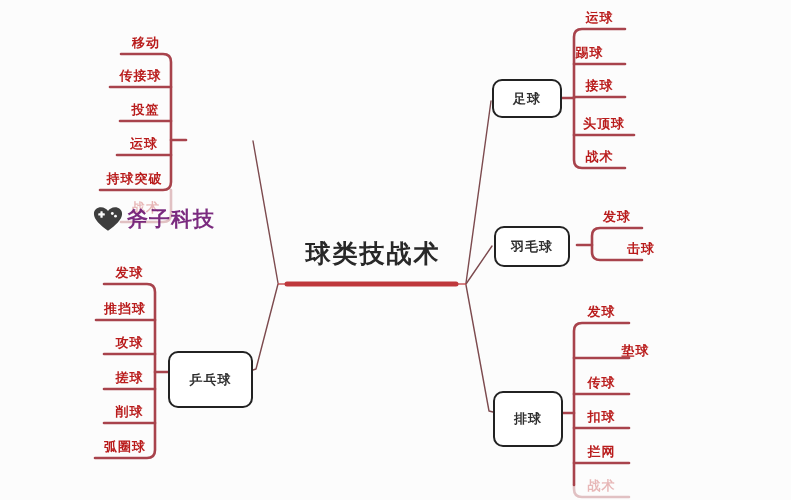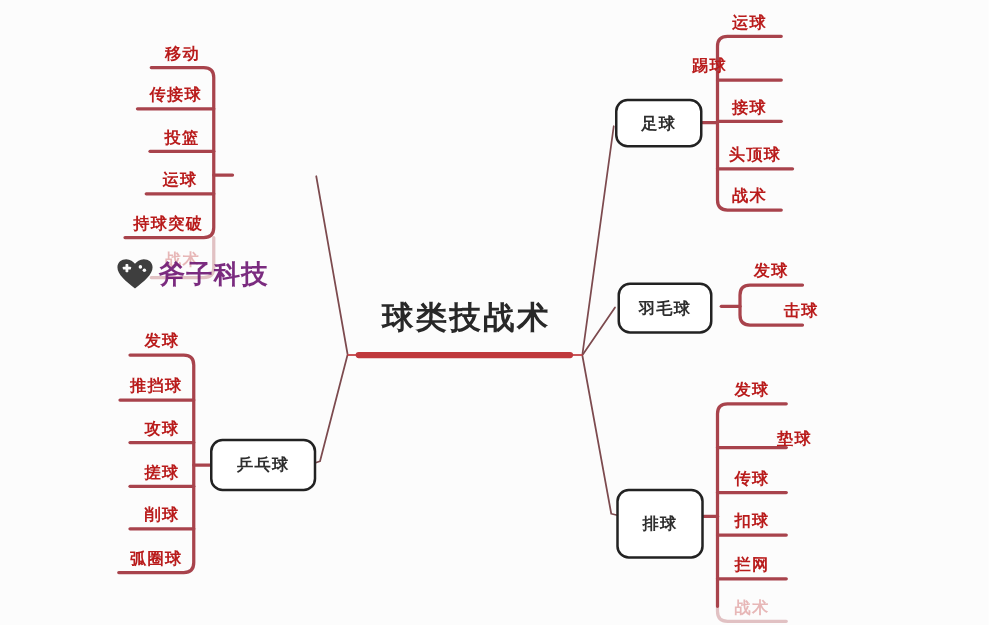--- a/index.html
+++ b/index.html
@@ -92,21 +92,21 @@
       <path d="M574,394 H629"></path>
       <path d="M574,428 H629"></path>
       <path d="M574,463 H629"></path>
       <path d="M563,413 H574"></path>
       <path class="dim" d="M574,485 V489 Q574,497 582,497 H629"></path>
     </g>
   </svg>
 
   <div class="center-title">球类技战术</div>
 
-  <div class="box" style="left:168px; top:351px; width:85px; height:42px;">
+  <div class="box" style="left:168px; top:351px; width:85px; height:57px;">
     <span>乒乓球</span>
   </div>
   <div class="box" style="left:492px; top:79px; width:70px; height:39px;">
     <span>足球</span>
   </div>
   <div class="box" style="left:494px; top:226px; width:76px; height:41px;">
     <span>羽毛球</span>
   </div>
   <div class="box" style="left:493px; top:391px; width:70px; height:56px;">
     <span>排球</span>
@@ -120,21 +120,21 @@
   <div class="leaf dim" style="left:121px; top:200px; width:50px;">战术</div>
 
   <div class="leaf" style="left:104px; top:265px; width:51px;">发球</div>
   <div class="leaf" style="left:95px; top:301px; width:60px;">推挡球</div>
   <div class="leaf" style="left:104px; top:335px; width:51px;">攻球</div>
   <div class="leaf" style="left:104px; top:370px; width:51px;">搓球</div>
   <div class="leaf" style="left:104px; top:404px; width:51px;">削球</div>
   <div class="leaf" style="left:95px; top:439px; width:60px;">弧圈球</div>
 
   <div class="leaf" style="left:574px; top:10px; width:51px;">运球</div>
-  <div class="leaf" style="left:542px; top:45px; width:51px;">踢球</div>
+  <div class="leaf" style="left:564px; top:45px; width:51px;">踢球</div>
   <div class="leaf" style="left:574px; top:78px; width:51px;">接球</div>
   <div class="leaf" style="left:574px; top:116px; width:60px;">头顶球</div>
   <div class="leaf" style="left:574px; top:149px; width:51px;">战术</div>
 
   <div class="leaf" style="left:592px; top:209px; width:50px;">发球</div>
   <div class="leaf" style="left:592px; top:241px; width:50px;padding-left:24px;">击球</div>
 
   <div class="leaf" style="left:574px; top:304px; width:55px;">发球</div>
   <div class="leaf" style="left:574px; top:343px; width:55px;margin-left:34px;">垫球</div>
   <div class="leaf" style="left:574px; top:375px; width:55px;">传球</div>

